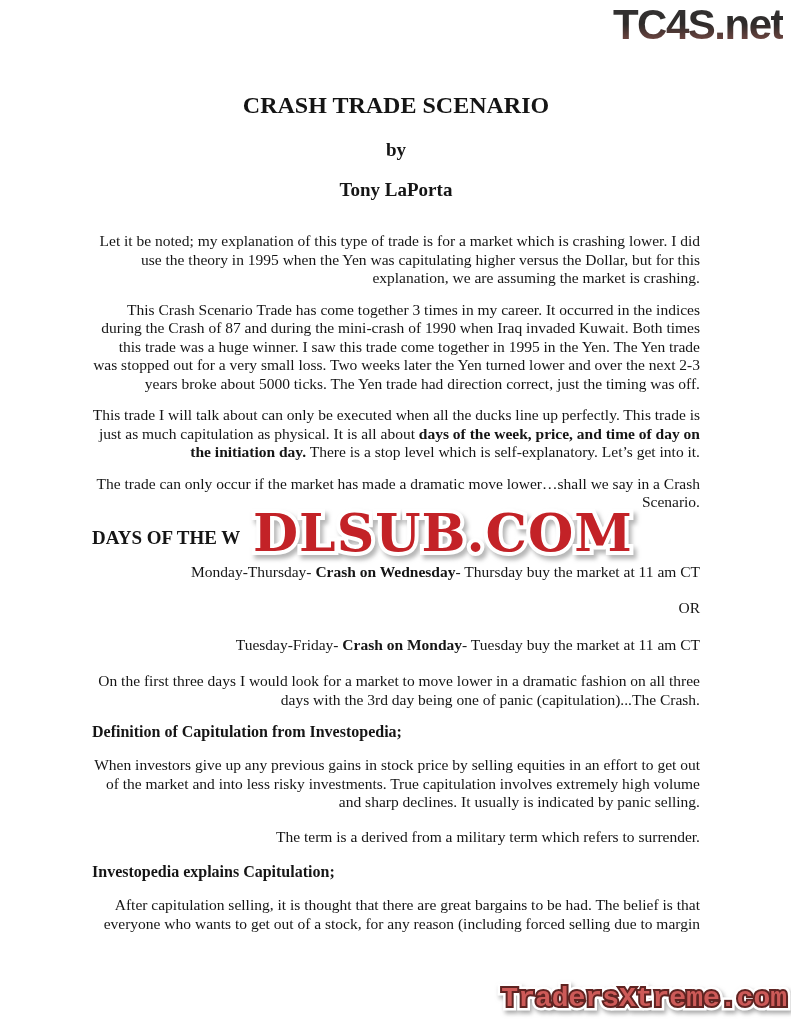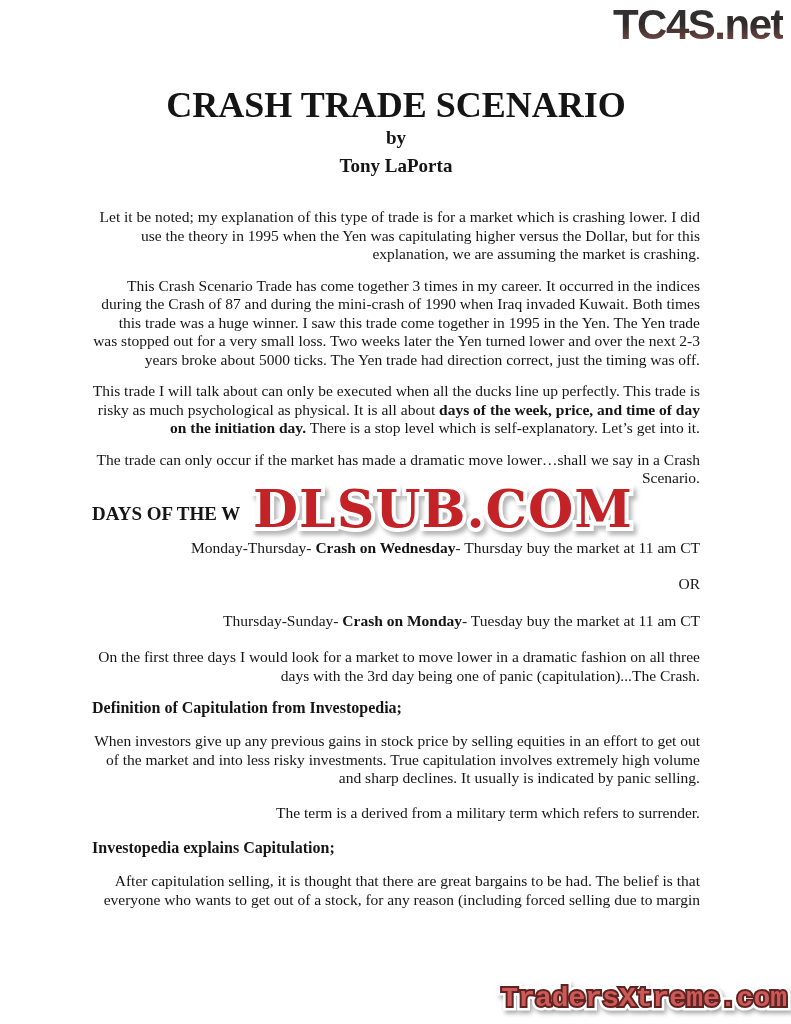--- a/index.html
+++ b/index.html
@@ -19,22 +19,22 @@
   }
   @supports (-webkit-background-clip: text){
     .tc4s{
       background:linear-gradient(180deg,#373737 0%,#2e2b2a 48%,#6e4540 80%,#9c6e65 100%);
       -webkit-background-clip:text;background-clip:text;color:transparent;
     }
   }
 
   
   .content{position:absolute;left:92px;top:88px;width:608px;}
-  .title{margin:0;font-size:36px;line-height:34px;font-weight:700;text-align:center;}
-  .byline,.author{margin:3px;font-size:19px;line-height:25px;font-weight:700;text-align:center;}
+  .title{margin:0;font-size:24px;line-height:34px;font-weight:700;text-align:center;}
+  .byline,.author{margin:15px;font-size:19px;line-height:25px;font-weight:700;text-align:center;}
   p.body{font-size:15.5px;line-height:18.5px;margin:0 0 13px 0;text-align:right;}
   p.first{margin-top:30px;}
   p.single{margin-bottom:18px;white-space:nowrap;}
   p.gap16{margin-bottom:16px;}
   .b{font-weight:700;}
   .h-body{font-size:16px;line-height:20px;font-weight:700;margin:0 0 14px 0;}
   .h-days{position:relative;font-size:19px;line-height:25px;font-weight:700;margin:0 0 13px 0;white-space:nowrap;}
 
   
   .sticker{
@@ -67,37 +67,37 @@
   <div class="content">
 
     <h1 class="title">CRASH TRADE SCENARIO</h1>
     <div class="byline">by</div>
     <div class="author">Tony LaPorta</div>
 
     <p class="body first">Let it be noted; my explanation of this type of trade is for a market which is crashing lower.  I did use the theory in 1995 when the Yen was capitulating higher versus the Dollar, but for this explanation, we are assuming the market is crashing.</p>
 
     <p class="body">This Crash Scenario Trade has come together 3 times in my career.  It occurred in the indices during the Crash of 87 and during the mini-crash of 1990 when Iraq invaded Kuwait.  Both times this trade was a huge winner.  I saw this trade come together in 1995 in the Yen.  The Yen trade was stopped out for a very small loss.  Two weeks later the Yen turned lower and over the next 2-3 years broke about 5000 ticks.  The Yen trade had direction correct, just the timing was off.</p>
 
-    <p class="body"><span>This trade I will talk about can only be executed when all the ducks line up perfectly.  This trade is risky as much psychological as physical.  It is all about </span><span class="b">days of the week, price, and time of day on the initiation day.</span><span>  There is a stop level which is self-explanatory.  Let’s get into it.</span></p>
+    <p class="body"><span>This trade I will talk about can only be executed when all the ducks line up perfectly.  This trade is just as much capitulation as physical.  It is all about </span><span class="b">days of the week, price, and time of day on the initiation day.</span><span>  There is a stop level which is self-explanatory.  Let’s get into it.</span></p>
 
     <p class="body">The trade can only occur if the market has made a dramatic move lower…shall we say in a Crash Scenario.</p>
 
     <div class="h-days">
       <span>DAYS OF THE W</span>
       <span class="sticker">
         <span class="outline">DLSUB.COM</span>
         <span class="fill">DLSUB.COM</span>
       </span>
     </div>
 
     <p class="body single"><span>Monday-Thursday- </span><span class="b">Crash on Wednesday</span><span>- Thursday buy the market at 11 am CT</span></p>
 
     <p class="body single">OR</p>
 
-    <p class="body single"><span>Thursday-Sunday- </span><span class="b">Crash on Monday</span><span>- Tuesday buy the market at 11 am CT</span></p>
+    <p class="body single"><span>Tuesday-Friday- </span><span class="b">Crash on Monday</span><span>- Tuesday buy the market at 11 am CT</span></p>
 
     <p class="body">On the first three days I would look for a market to move lower in a dramatic fashion on all three days with the 3rd day being one of panic (capitulation)...The Crash.</p>
 
     <div class="h-body">Definition of Capitulation from Investopedia;</div>
 
     <p class="body gap16">When investors give up any previous gains in stock price by selling equities in an effort to get out of the market and into less risky investments. True capitulation involves extremely high volume and sharp declines. It usually is indicated by panic selling.</p>
 
     <p class="body gap16">The term is a derived from a military term which refers to surrender.</p>
 
     <div class="h-body">Investopedia explains Capitulation;</div>

